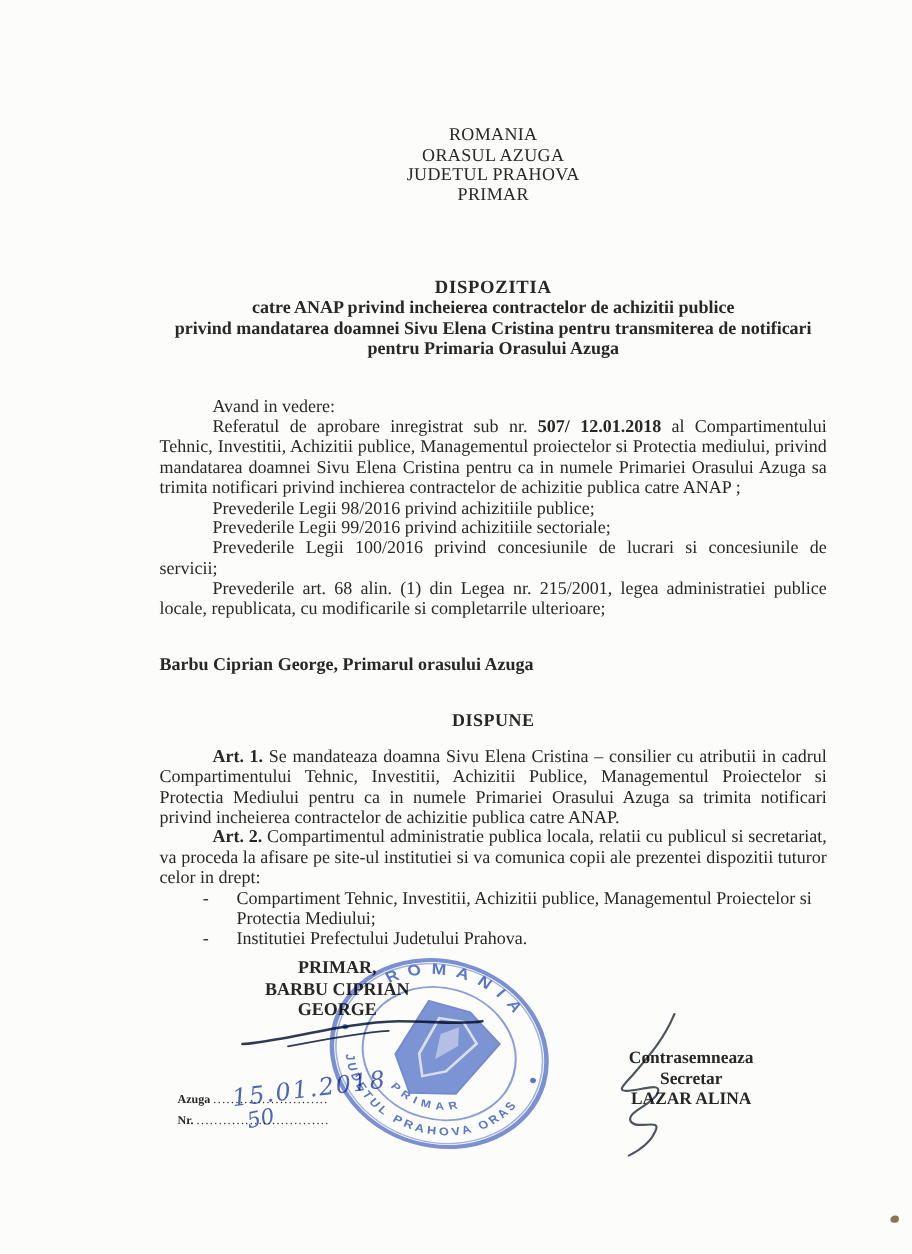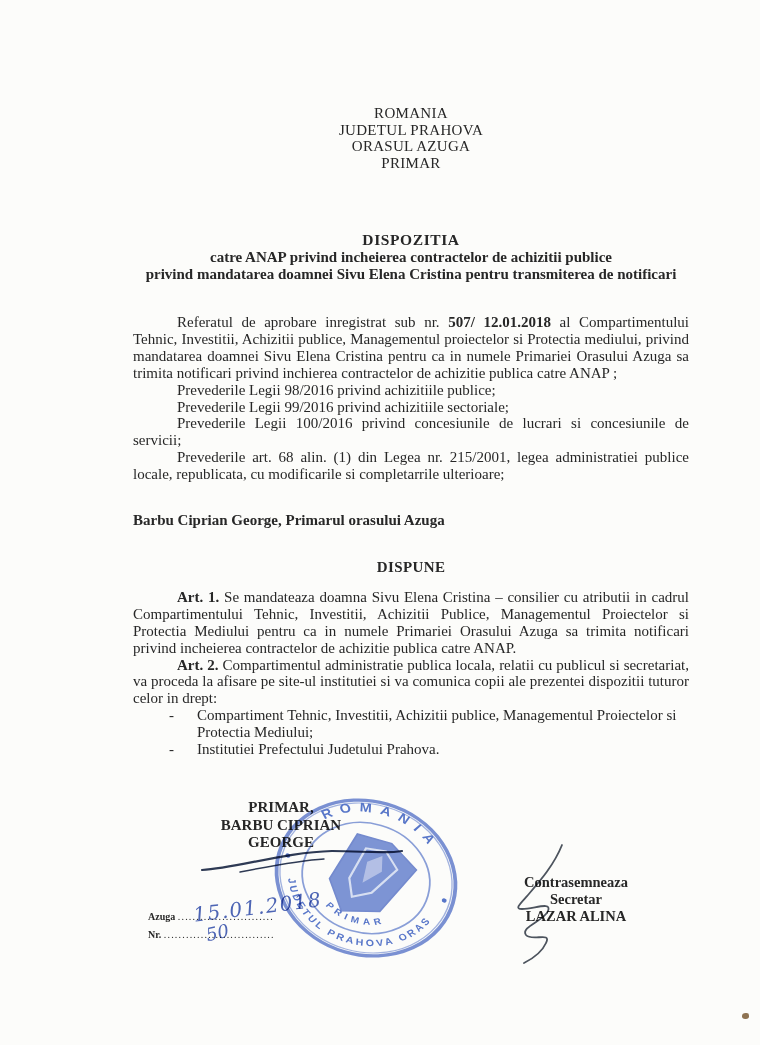--- a/index.html
+++ b/index.html
@@ -59,32 +59,34 @@
 </style>
 </head>
 <body>
 
 <div class="page">
 
   <div class="content">
 
     <div class="letterhead">
       <div>ROMANIA</div>
+      <div>ORASUL AZUGA</div>
       <div>JUDETUL PRAHOVA</div>
-      <div>ORASUL AZUGA</div>
       <div>PRIMAR</div>
     </div>
 
     <div class="title-block">
       <div class="doc-title">DISPOZITIA</div>
       <div class="doc-subtitle">catre ANAP privind incheierea contractelor de achizitii publice</div>
       <div class="doc-subtitle">privind mandatarea doamnei Sivu Elena Cristina pentru transmiterea de notificari</div>
+      <div class="doc-subtitle">pentru Primaria Orasului Azuga</div>
     </div>
 
     <div class="bodytext">
+      <p class="para">Avand in vedere:</p>
       <p class="para"><span>Referatul de aprobare inregistrat sub nr. </span><span class="b">507/ 12.01.2018</span><span> al Compartimentului Tehnic, Investitii, Achizitii publice, Managementul proiectelor si Protectia mediului, privind mandatarea doamnei Sivu Elena Cristina pentru ca in numele Primariei Orasului Azuga sa trimita notificari privind inchierea contractelor de achizitie publica catre ANAP ;</span></p>
       <p class="para">Prevederile Legii 98/2016 privind achizitiile publice;</p>
       <p class="para">Prevederile Legii 99/2016 privind achizitiile sectoriale;</p>
       <p class="para">Prevederile Legii 100/2016 privind concesiunile de lucrari si concesiunile de servicii;</p>
       <p class="para">Prevederile art. 68 alin. (1) din Legea nr. 215/2001, legea administratiei publice locale, republicata, cu modificarile si completarrile ulterioare;</p>
 
       <p class="issuer">Barbu Ciprian George, Primarul orasului Azuga</p>
 
       <div class="dispune">DISPUNE</div>
 

